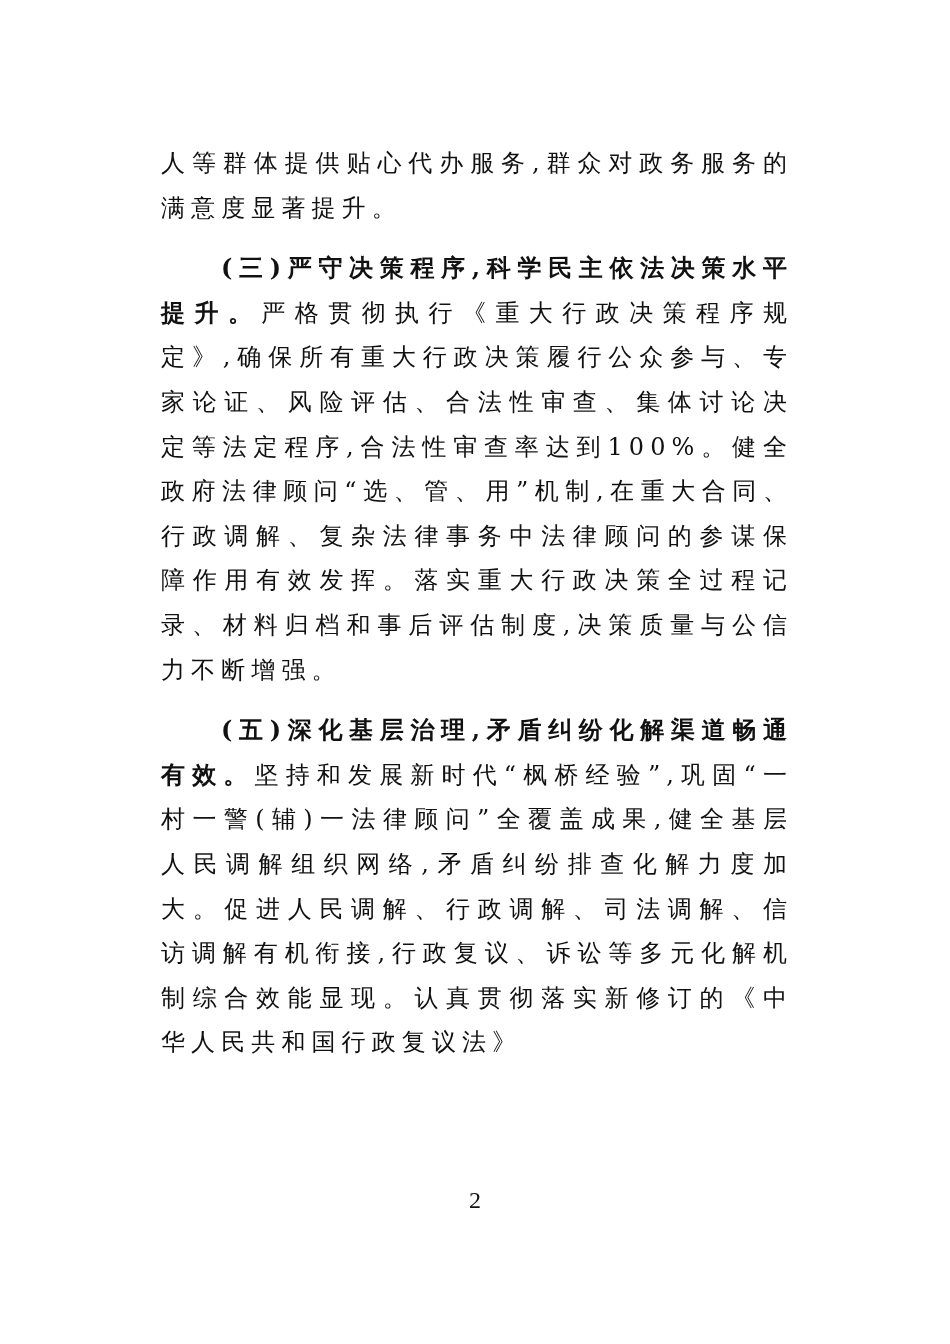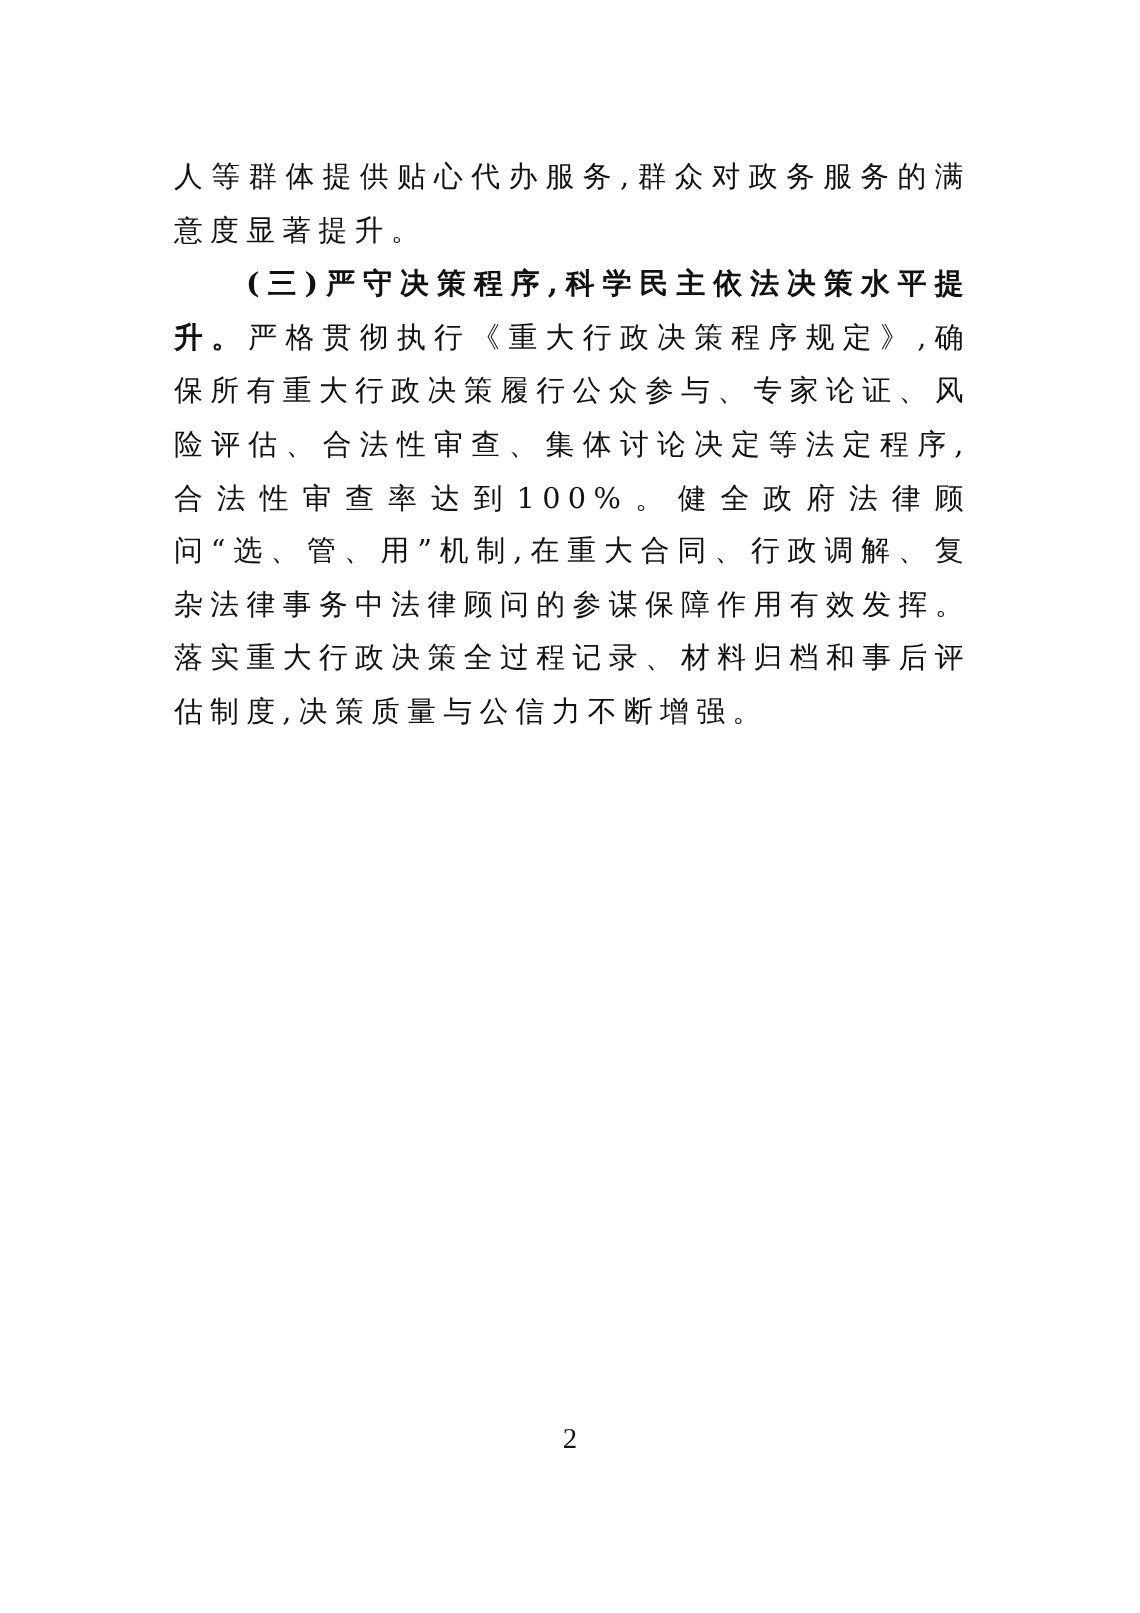--- a/index.html
+++ b/index.html
@@ -4,30 +4,31 @@
   <style>
     html, body { margin: 0; padding: 0; background: #ffffff; }
     body { width: 950px; height: 1344px; position: relative; overflow: hidden; }
     .page { position: absolute; left: 0; top: 0; width: 950px; height: 1344px; background: #ffffff; }
     .body-text {
       position: absolute; left: 145px; top: 125px; width: 664px;
       font-family: "DejaVu Serif", "Liberation Serif", serif;
       font-size: 24px; line-height: 44.6px; color: #111111;
       letter-spacing: 6.1px; text-align: justify; text-justify: inter-character;
     }
-    .para { margin: 0; padding: 0; }
+    .para { margin: 16px; padding: 0; }
     .para.indent { text-indent: 60px; }
     .heading { font-weight: bold; }
     .page-number {
       position: absolute; left: 0; width: 950px; top: 1187px; text-align: center;
       font-family: "Liberation Serif", "DejaVu Serif", serif; font-size: 24px; color: #111;
     }
   </style>
 </head>
 <body>
 
 <div class="page">
   <div class="body-text">
     <p class="para"><span>人等群体提供贴心代办服务,群众对政务服务的满意度显著提升。</span></p>
     <p class="para indent"><span class="heading">(三)严守决策程序,科学民主依法决策水平提升。</span><span>严格贯彻执行《重大行政决策程序规定》,确保所有重大行政决策履行公众参与、专家论证、风险评估、合法性审查、集体讨论决定等法定程序,合法性审查率达到100%。健全政府法律顾问“选、管、用”机制,在重大合同、行政调解、复杂法律事务中法律顾问的参谋保障作用有效发挥。落实重大行政决策全过程记录、材料归档和事后评估制度,决策质量与公信力不断增强。</span></p>
+    <p class="para indent"><span class="heading">(五)深化基层治理,矛盾纠纷化解渠道畅通有效。</span><span>坚持和发展新时代“枫桥经验”,巩固“一村一警(辅)一法律顾问”全覆盖成果,健全基层人民调解组织网络,矛盾纠纷排查化解力度加大。促进人民调解、行政调解、司法调解、信访调解有机衔接,行政复议、诉讼等多元化解机制综合效能显现。认真贯彻落实新修订的《中华人民共和国行政复议法》</span></p>
   </div>
   <div class="page-number">2</div>
 </div>
 
 </body></html>

